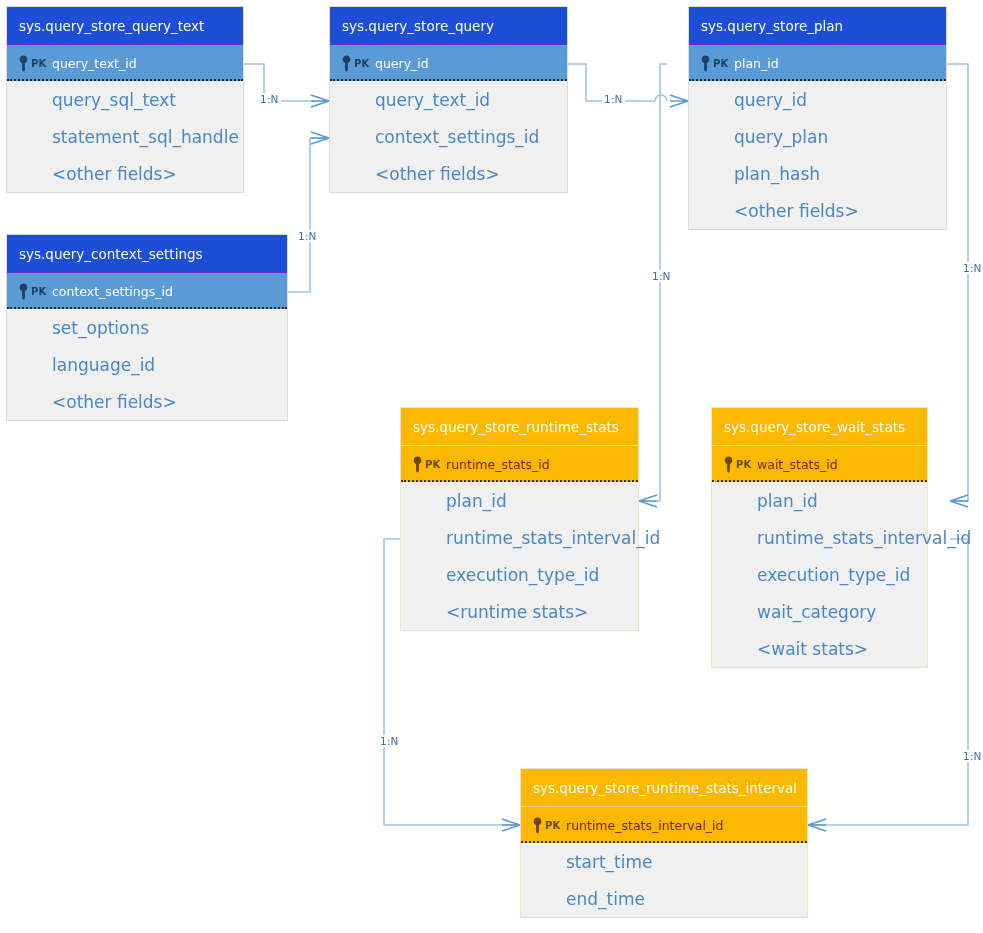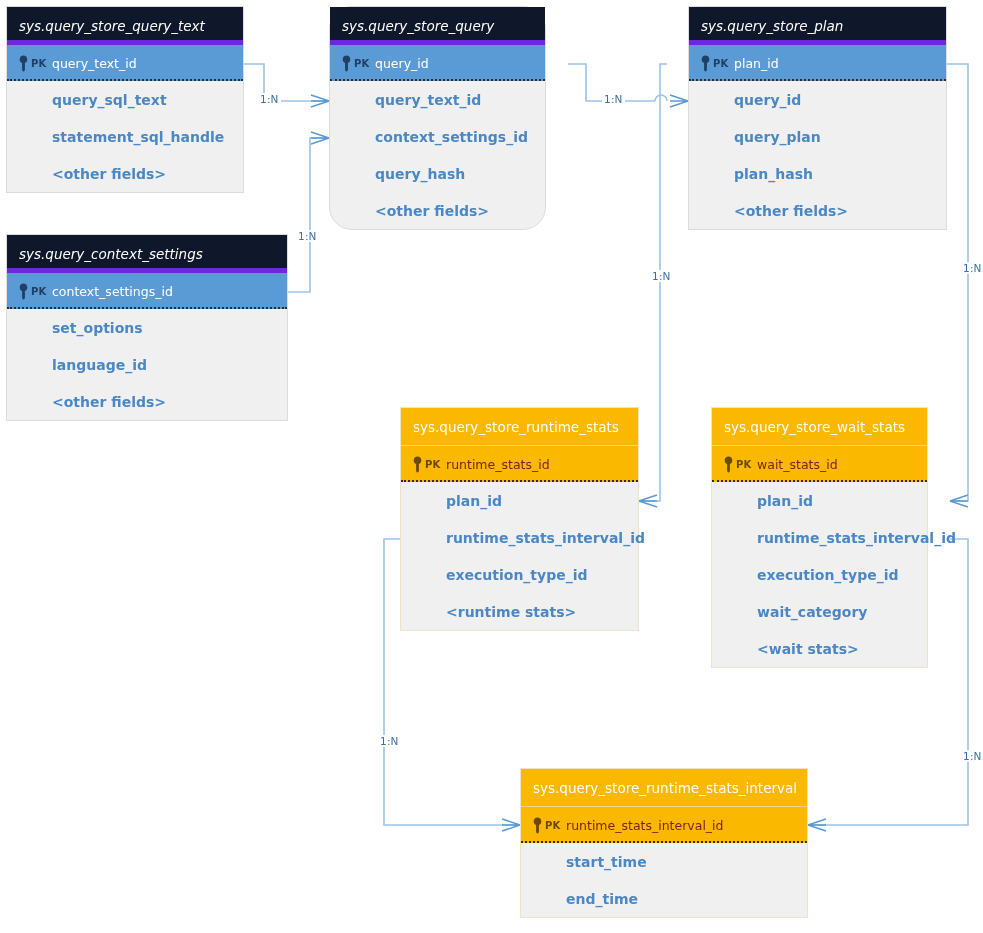--- a/index.html
+++ b/index.html
@@ -51,28 +51,27 @@
   .entity .pkrow .pkname{
     position:absolute;left:45px;top:0;height:36px;
     display:flex;align-items:center;
     font-size:12.5px;color:#ffffff;white-space:nowrap;
   }
   .entity .field{
     box-sizing:border-box;
     height:37px;
     display:flex;align-items:center;
     padding-left:45px;
-    font-size:14px;color:#4a87c4;
+    font-size:17px;color:#4a87c4;
     white-space:nowrap;
-    font-weight:bold;
   }
 
   
   .entity.blue{border-color:#dcdcdc;}
-  .entity.blue .title{background:#0f172a;border-bottom:5px solid #6d28d9;font-style:italic;}
+  .entity.blue .title{background:#1d4ed8;border-bottom:1px solid #6d28d9;}
   .entity.blue .pkrow{background:#5b9bd5;}
   .entity.blue .pk-text{color:#1f3f66;}
   .entity.blue .keyglyph{fill:#1f3f66;}
 
   
   .entity.orange{border-color:#efe3c6;}
   .entity.orange .title{background:#fbb800;border-bottom:1px solid #f3d68a;}
   .entity.orange .pkrow{background:#fbb800;}
   .entity.orange .pk-text{color:#6b4a00;}
   .entity.orange .keyglyph{fill:#6b4a00;}
@@ -143,34 +142,33 @@
               <path class="keyglyph" d="M6.5 0.6c-2.1 0-3.8 1.7-3.8 3.8 0 1.6 1 3 2.4 3.5v6.6c0 0.9 0.6 1.9 1.4 1.9s1.4-1 1.4-1.9V7.9c1.4-0.5 2.4-1.9 2.4-3.5C10.3 2.3 8.6 0.6 6.5 0.6z"></path>
             </svg>
             <span class="pk-text">PK</span>
           </span>
           <span class="pkname">query_text_id</span>
         </div>
         <div class="field">query_sql_text</div>
         <div class="field">statement_sql_handle</div>
         <div class="field">&lt;other fields&gt;</div>
       </div>
-      <div class="entity blue" style="left: 329px; top: 6px; width: 217px; border-radius: 23px;">
+      <div class="entity blue" style="left: 329px; top: 6px; width: 239px;">
         <div class="title">sys.query_store_query</div>
         <div class="pkrow">
           <span class="keywrap">
             <svg class="keyicon" width="13" height="17" viewBox="0 0 13 17" aria-hidden="true">
               <path class="keyglyph" d="M6.5 0.6c-2.1 0-3.8 1.7-3.8 3.8 0 1.6 1 3 2.4 3.5v6.6c0 0.9 0.6 1.9 1.4 1.9s1.4-1 1.4-1.9V7.9c1.4-0.5 2.4-1.9 2.4-3.5C10.3 2.3 8.6 0.6 6.5 0.6z"></path>
             </svg>
             <span class="pk-text">PK</span>
           </span>
           <span class="pkname">query_id</span>
         </div>
         <div class="field">query_text_id</div>
         <div class="field">context_settings_id</div>
-        <div class="field">query_hash</div>
         <div class="field">&lt;other fields&gt;</div>
       </div>
       <div class="entity blue" style="left: 688px; top: 6px; width: 259px;">
         <div class="title">sys.query_store_plan</div>
         <div class="pkrow">
           <span class="keywrap">
             <svg class="keyicon" width="13" height="17" viewBox="0 0 13 17" aria-hidden="true">
               <path class="keyglyph" d="M6.5 0.6c-2.1 0-3.8 1.7-3.8 3.8 0 1.6 1 3 2.4 3.5v6.6c0 0.9 0.6 1.9 1.4 1.9s1.4-1 1.4-1.9V7.9c1.4-0.5 2.4-1.9 2.4-3.5C10.3 2.3 8.6 0.6 6.5 0.6z"></path>
             </svg>
             <span class="pk-text">PK</span>

